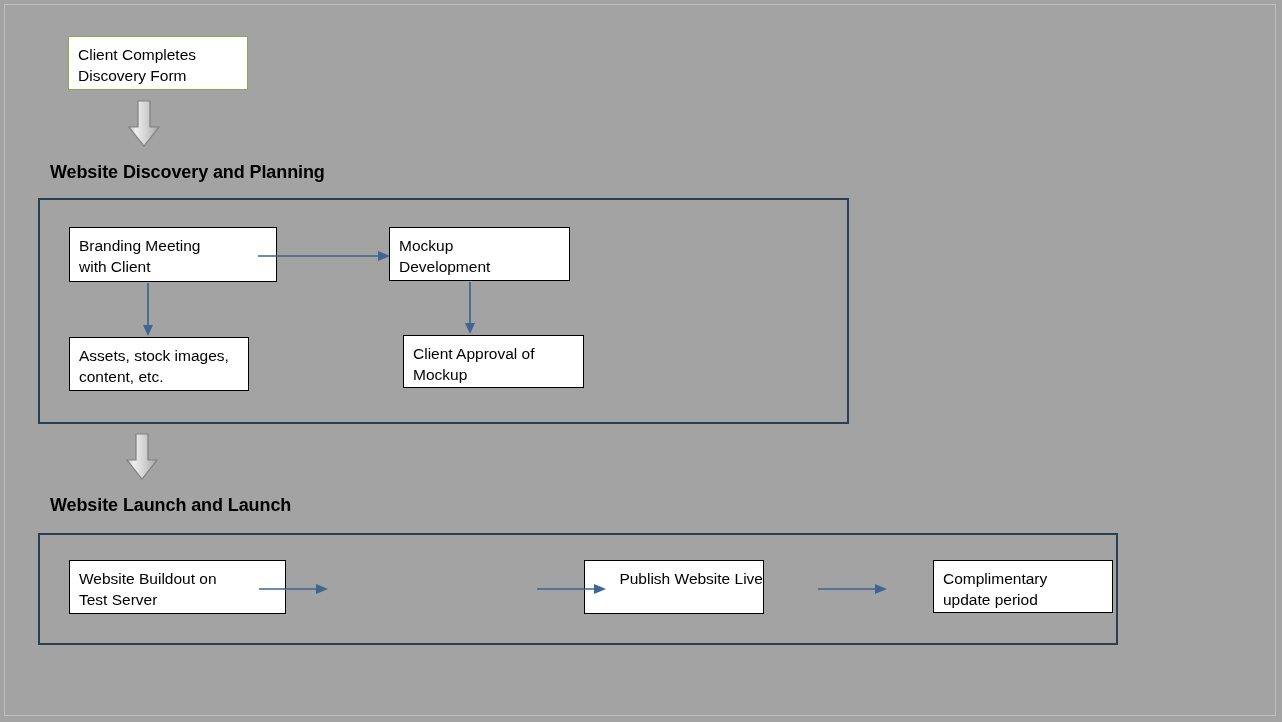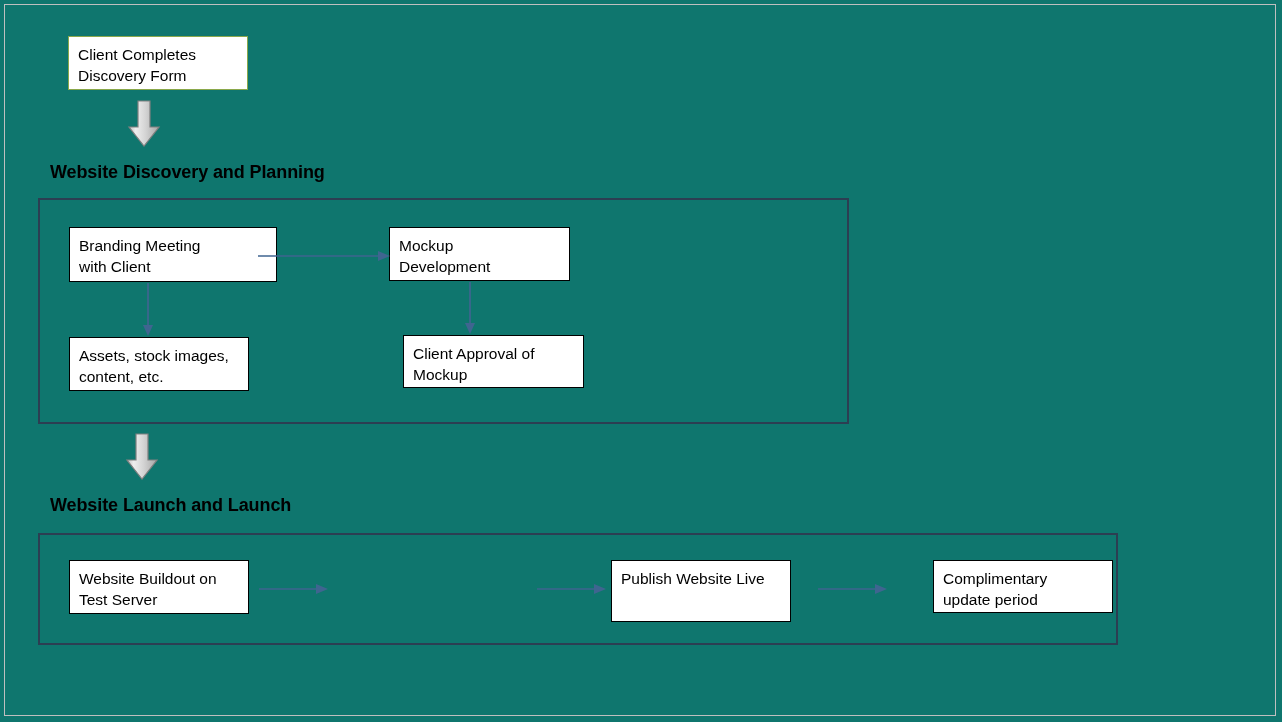--- a/index.html
+++ b/index.html
@@ -7,21 +7,21 @@
     padding: 0;
     background: #ffffff;
   }
   body {
     font-family: "Liberation Sans", sans-serif;
   }
   #page {
     position: relative;
     width: 1282px;
     height: 722px;
-    background: #0f766e;
+    background: #a3a3a3;
     overflow: hidden;
     box-sizing: border-box;
     padding-left: 20px;
   }
   
   #page-frame {
     position: absolute;
     left: 4px;
     top: 4px;
     width: 1272px;
@@ -138,25 +138,25 @@
         <stop offset="100%" stop-color="#a6a6a6"></stop>
       </linearGradient>
     </defs>
     <polygon points="12,1 24,1 24,27 33,27 18,46 3,27 12,27" fill="url(#ba2)" stroke="#808080" stroke-width="1.2"></polygon>
   </svg>
 
   <div class="section-heading" style="left:50px; top:495px;">Website Launch and Launch</div>
 
   <div class="group-box" style="left:38px; top:533px; width:1080px; height:112px;"></div>
 
-  <div class="pbox" style="left:69px; top:560px; width:180px; height:54px;">Website Buildout on
+  <div class="pbox" style="left:69px; top:560px; width:217px; height:54px;">Website Buildout on
 Test Server</div>
 
 
-  <div class="pbox" style="left:611px; top:560px; width:180px; height:62px;">Publish Website Live</div>
+  <div class="pbox" style="left:584px; top:560px; width:180px; height:54px;text-align:right;">Publish Website Live</div>
 
   <div class="pbox" style="left:933px; top:560px; width:180px; height:53px;">Complimentary
 update period</div>
 
   <svg class="conn" style="left:259px; top:578px;" width="69" height="22">
     <line x1="0" y1="11" x2="57" y2="11" stroke="#3f6590" stroke-width="1.7"></line>
     <polygon points="57,6 69,11 57,16" fill="#3f6590"></polygon>
   </svg>
 
   <svg class="conn" style="left:537px; top:578px;" width="69" height="22">

